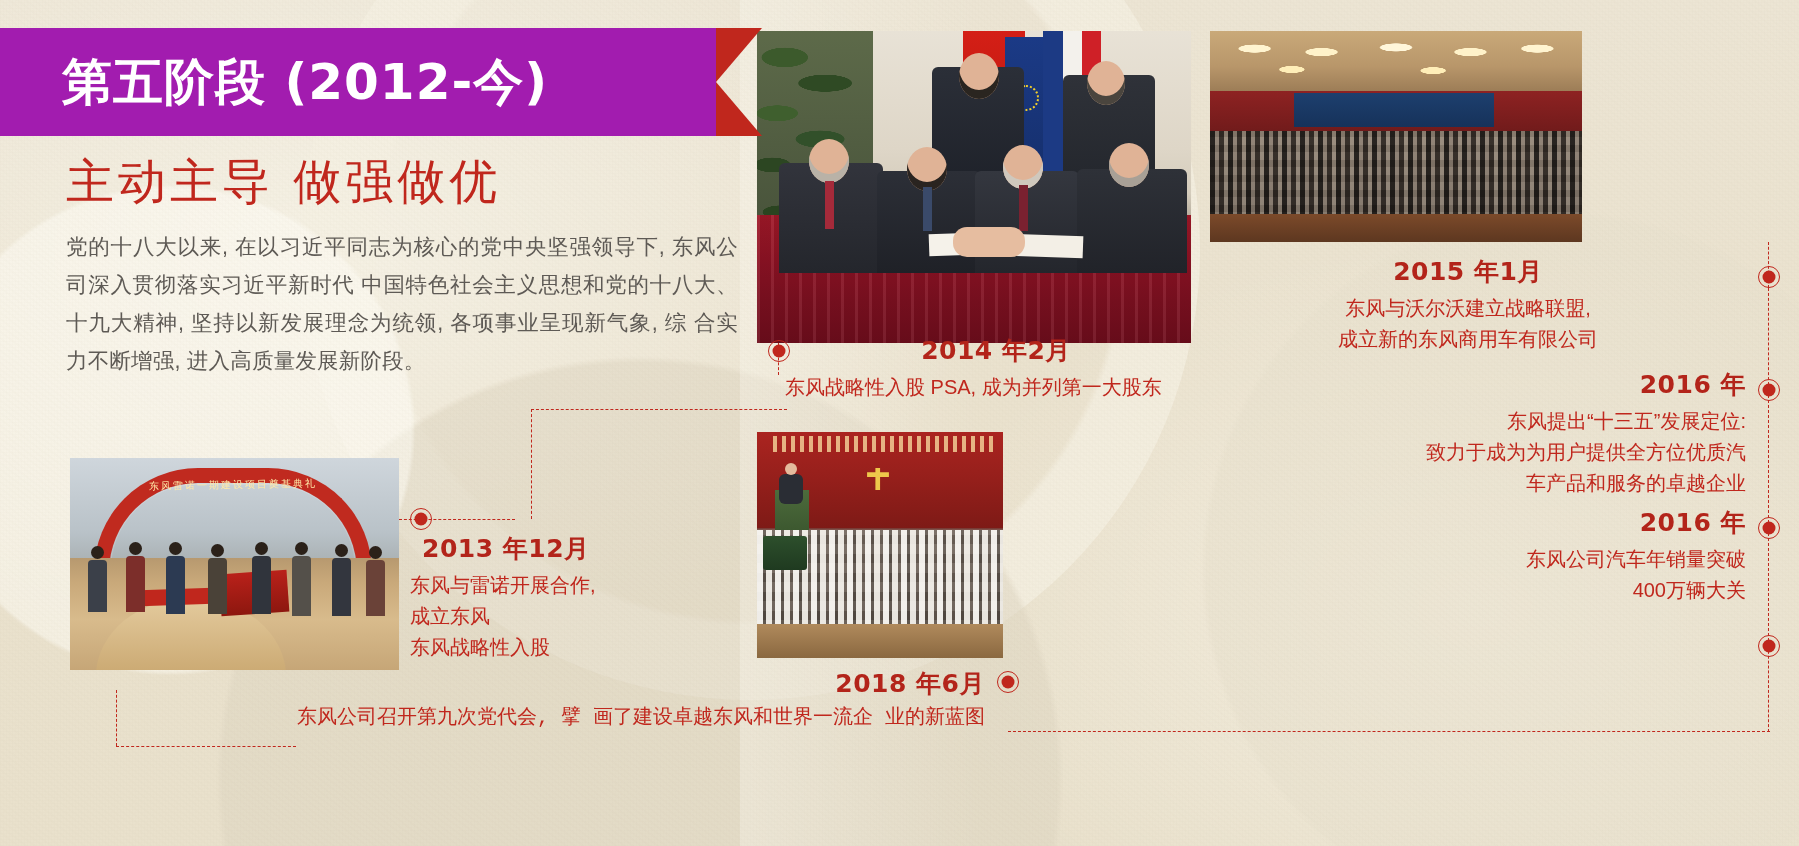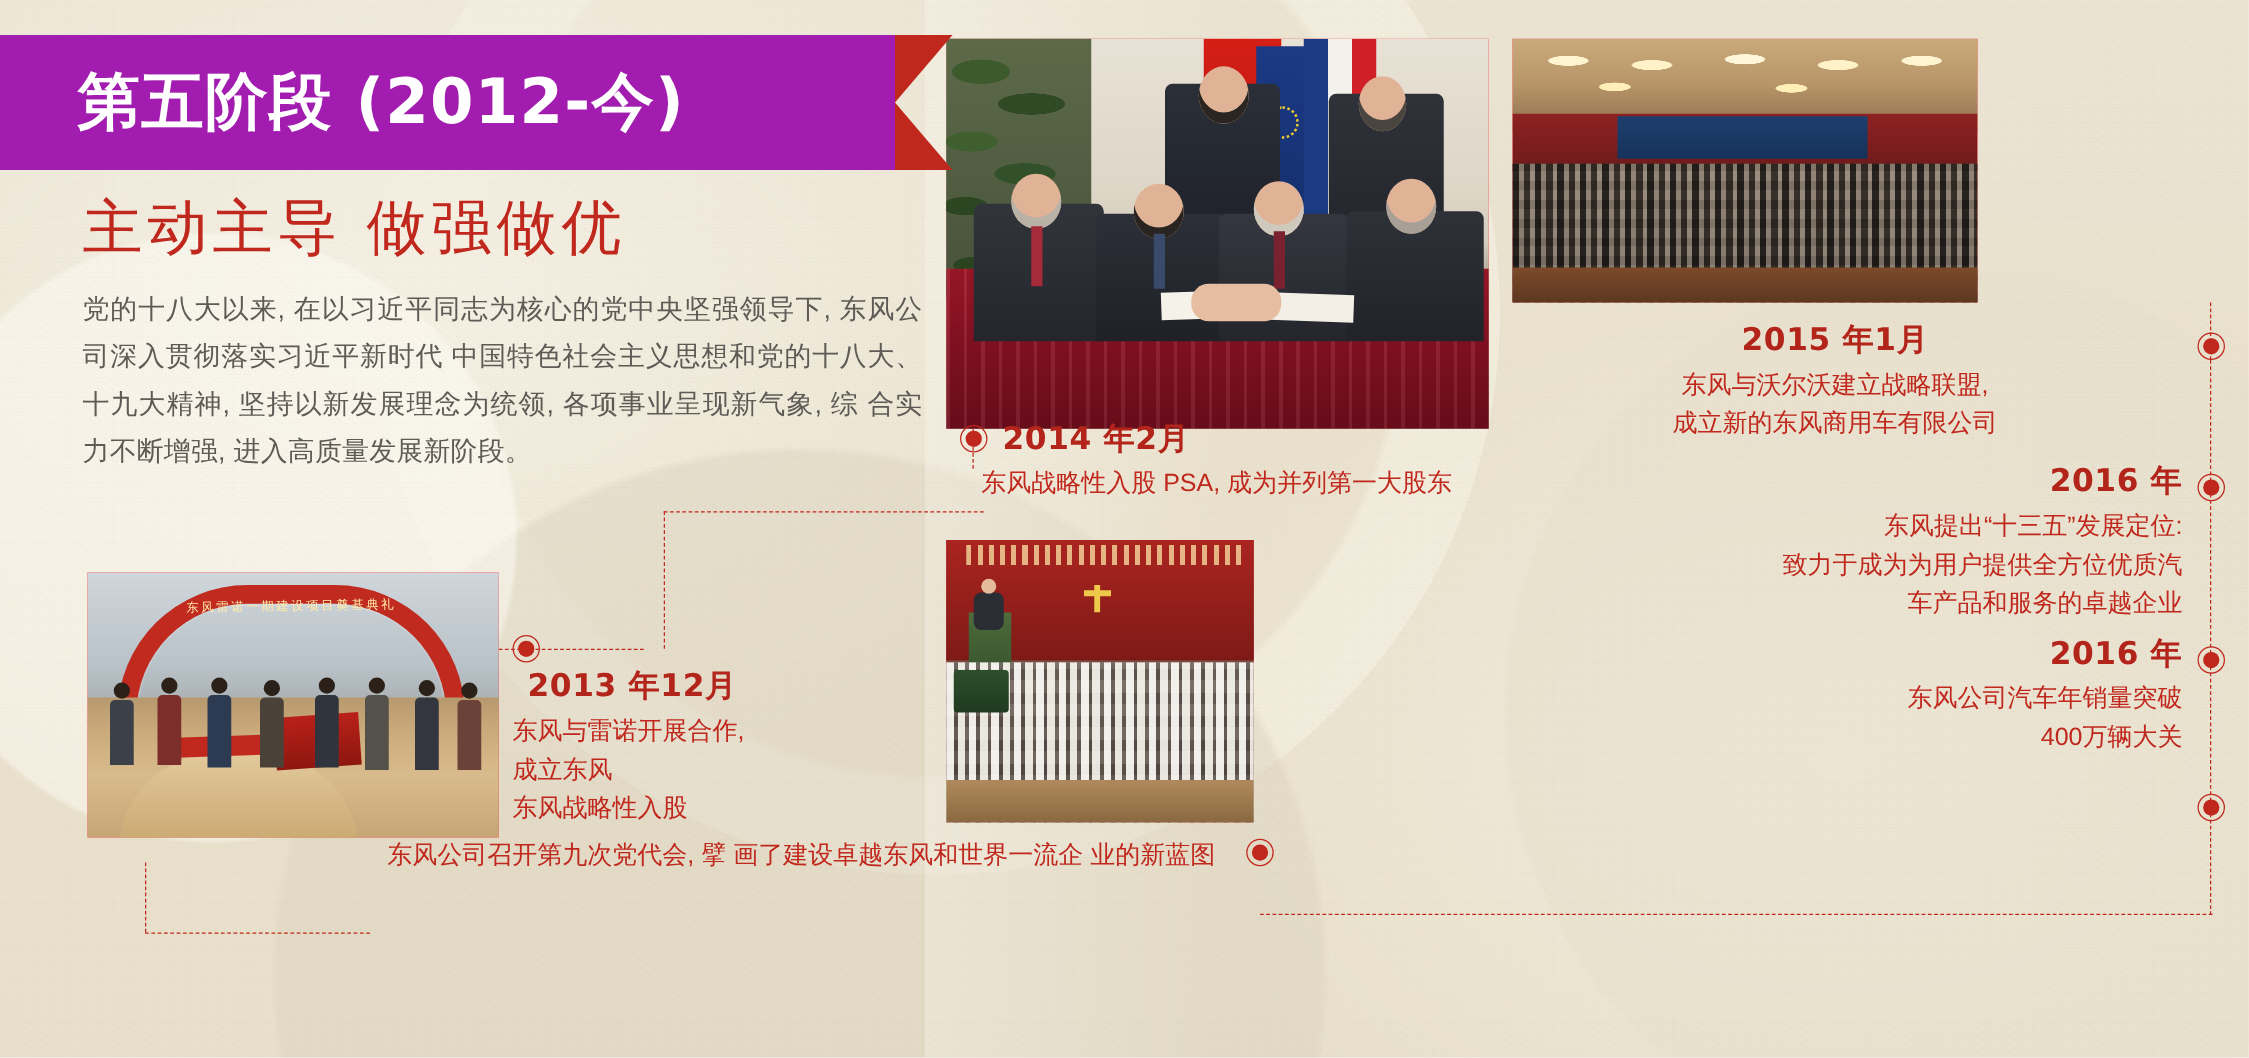--- a/index.html
+++ b/index.html
@@ -365,21 +365,21 @@
   .ev .dsc {
     color: #c0271d;
     font-size: 20px;
     line-height: 31px;
     margin-top: 5px;
     white-space: pre-line;
   }
   .ev.right-al { text-align: right; }
   .ev.left-al  { text-align: left; }
 
-  .ev-2014 .yr { margin-left: 42px; }
+  .ev-2014 .yr { margin-left: 42px; text-align: center; }
   .ev-2014 .dsc { margin-left: 25px; }
   .ev-2013 .yr { margin-left: 12px; }
 
   .ev-2018 { text-align: right; }
   .ev-2018 .dsc { margin-top: 2px; }
 </style>
 </head>
 <body>
 
 <div id="page">
@@ -516,16 +516,17 @@
 
 
   <div class="ev ev-2013 left-al" style="left:410px; top:532px; width:400px;">
     <div class="yr">2013 年12月</div>
     <div class="dsc">东风与雷诺开展合作,
 成立东风
 东风战略性入股</div>
   </div>
 
   <div class="ev ev-2018" style="left:297px; top:667px; width:688px;">
-    <div class="dsc" style="text-align:center; white-space:nowrap;">东风公司召开第九次党代会, 擘 画了建设卓越东风和世界一流企 业的新蓝图</div>
+    <div class="yr">2018 年6月</div>
+    <div class="dsc" style="text-align:right; white-space:nowrap;font-family:Liberation Mono, monospace;">东风公司召开第九次党代会, 擘 画了建设卓越东风和世界一流企 业的新蓝图</div>
   </div>
 
 </div>
 
 </body></html>

